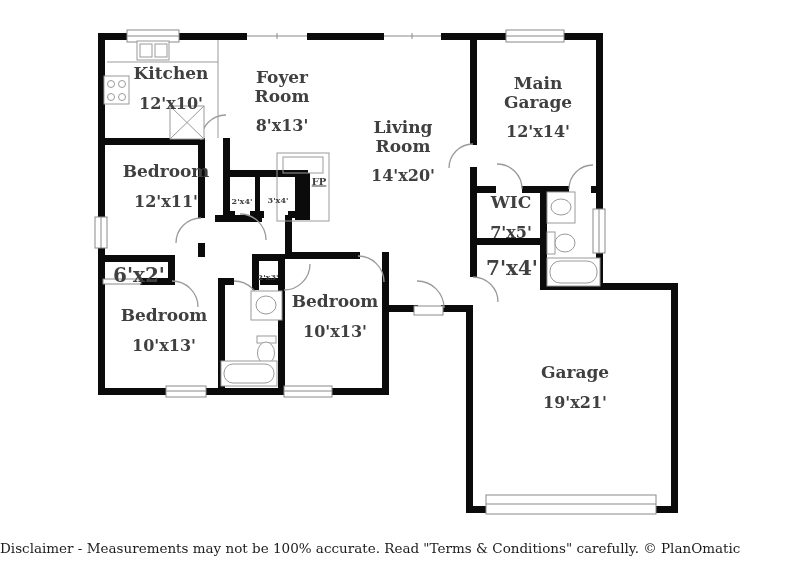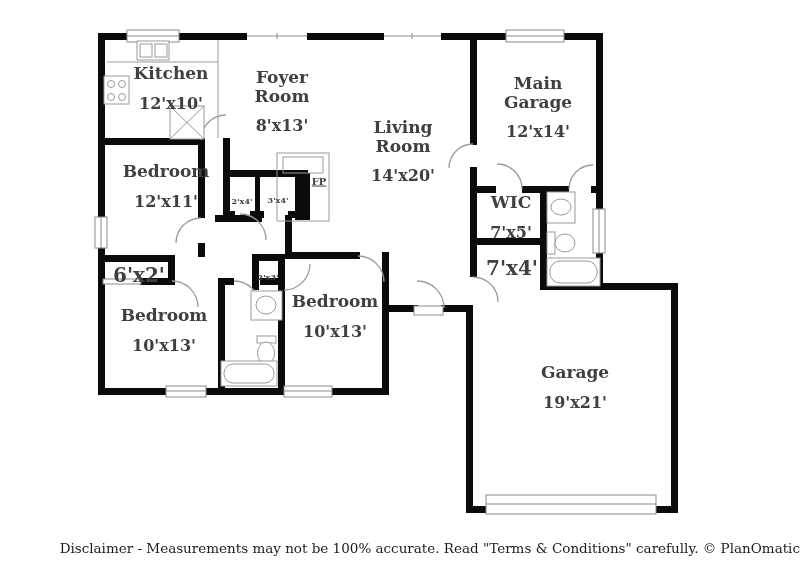--- a/index.html
+++ b/index.html
@@ -5,21 +5,21 @@
   html,body{margin:0;padding:0;background:#ffffff;}
   #stage{position:relative;width:800px;height:582px;background:#ffffff;overflow:hidden;
          font-family:"DejaVu Serif", serif;}
   #plan-svg{position:absolute;left:0;top:0;}
   .room-label{position:absolute;transform:translate(-50%,-50%);text-align:center;color:#404040;}
   .rname{font-weight:bold;font-size:17px;line-height:1.1;white-space:pre-line;}
   .rdims{font-weight:bold;font-size:16px;line-height:1.1;margin-top:12px;}
   .mid .rdims,.mid .rname{font-size:20px;}
   .tiny .rdims{font-size:8px;}
   .small-fp .rname{font-size:10px;text-decoration:underline;}
-  .disclaimer{position:absolute;left:0;right:0;top:540px;text-align:right;
+  .disclaimer{position:absolute;left:0;right:0;top:540px;text-align:left;
               font-size:13.5px;color:#1c1c1c;font-family:"DejaVu Serif", serif;}
 </style>
 </head>
 <body>
 
 <div id="stage">
 
   <svg id="plan-svg" width="800" height="582" viewBox="0 0 800 582">
 
     <g fill="#0b0b0b">

